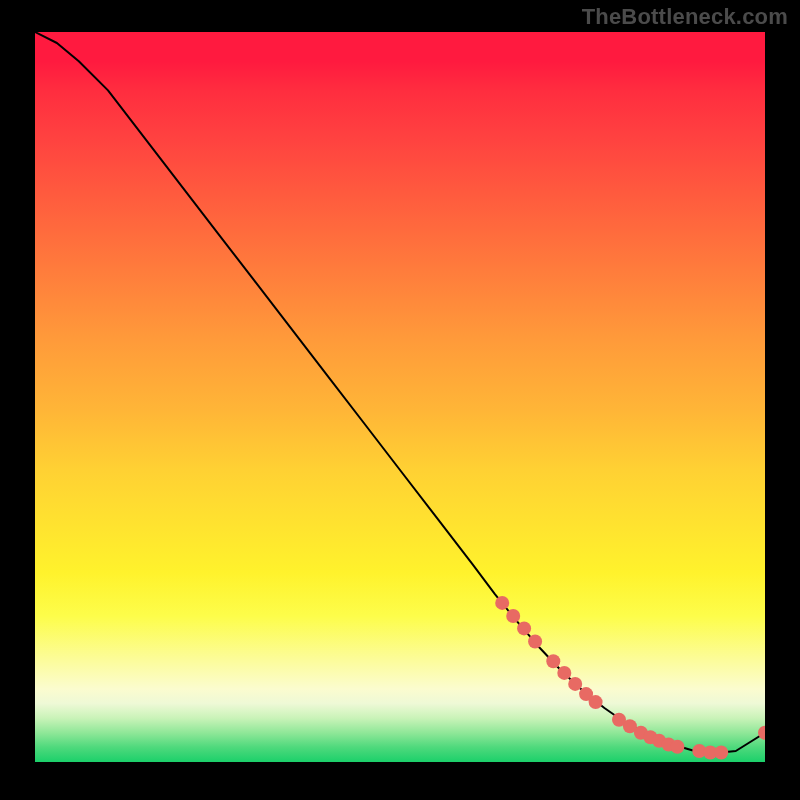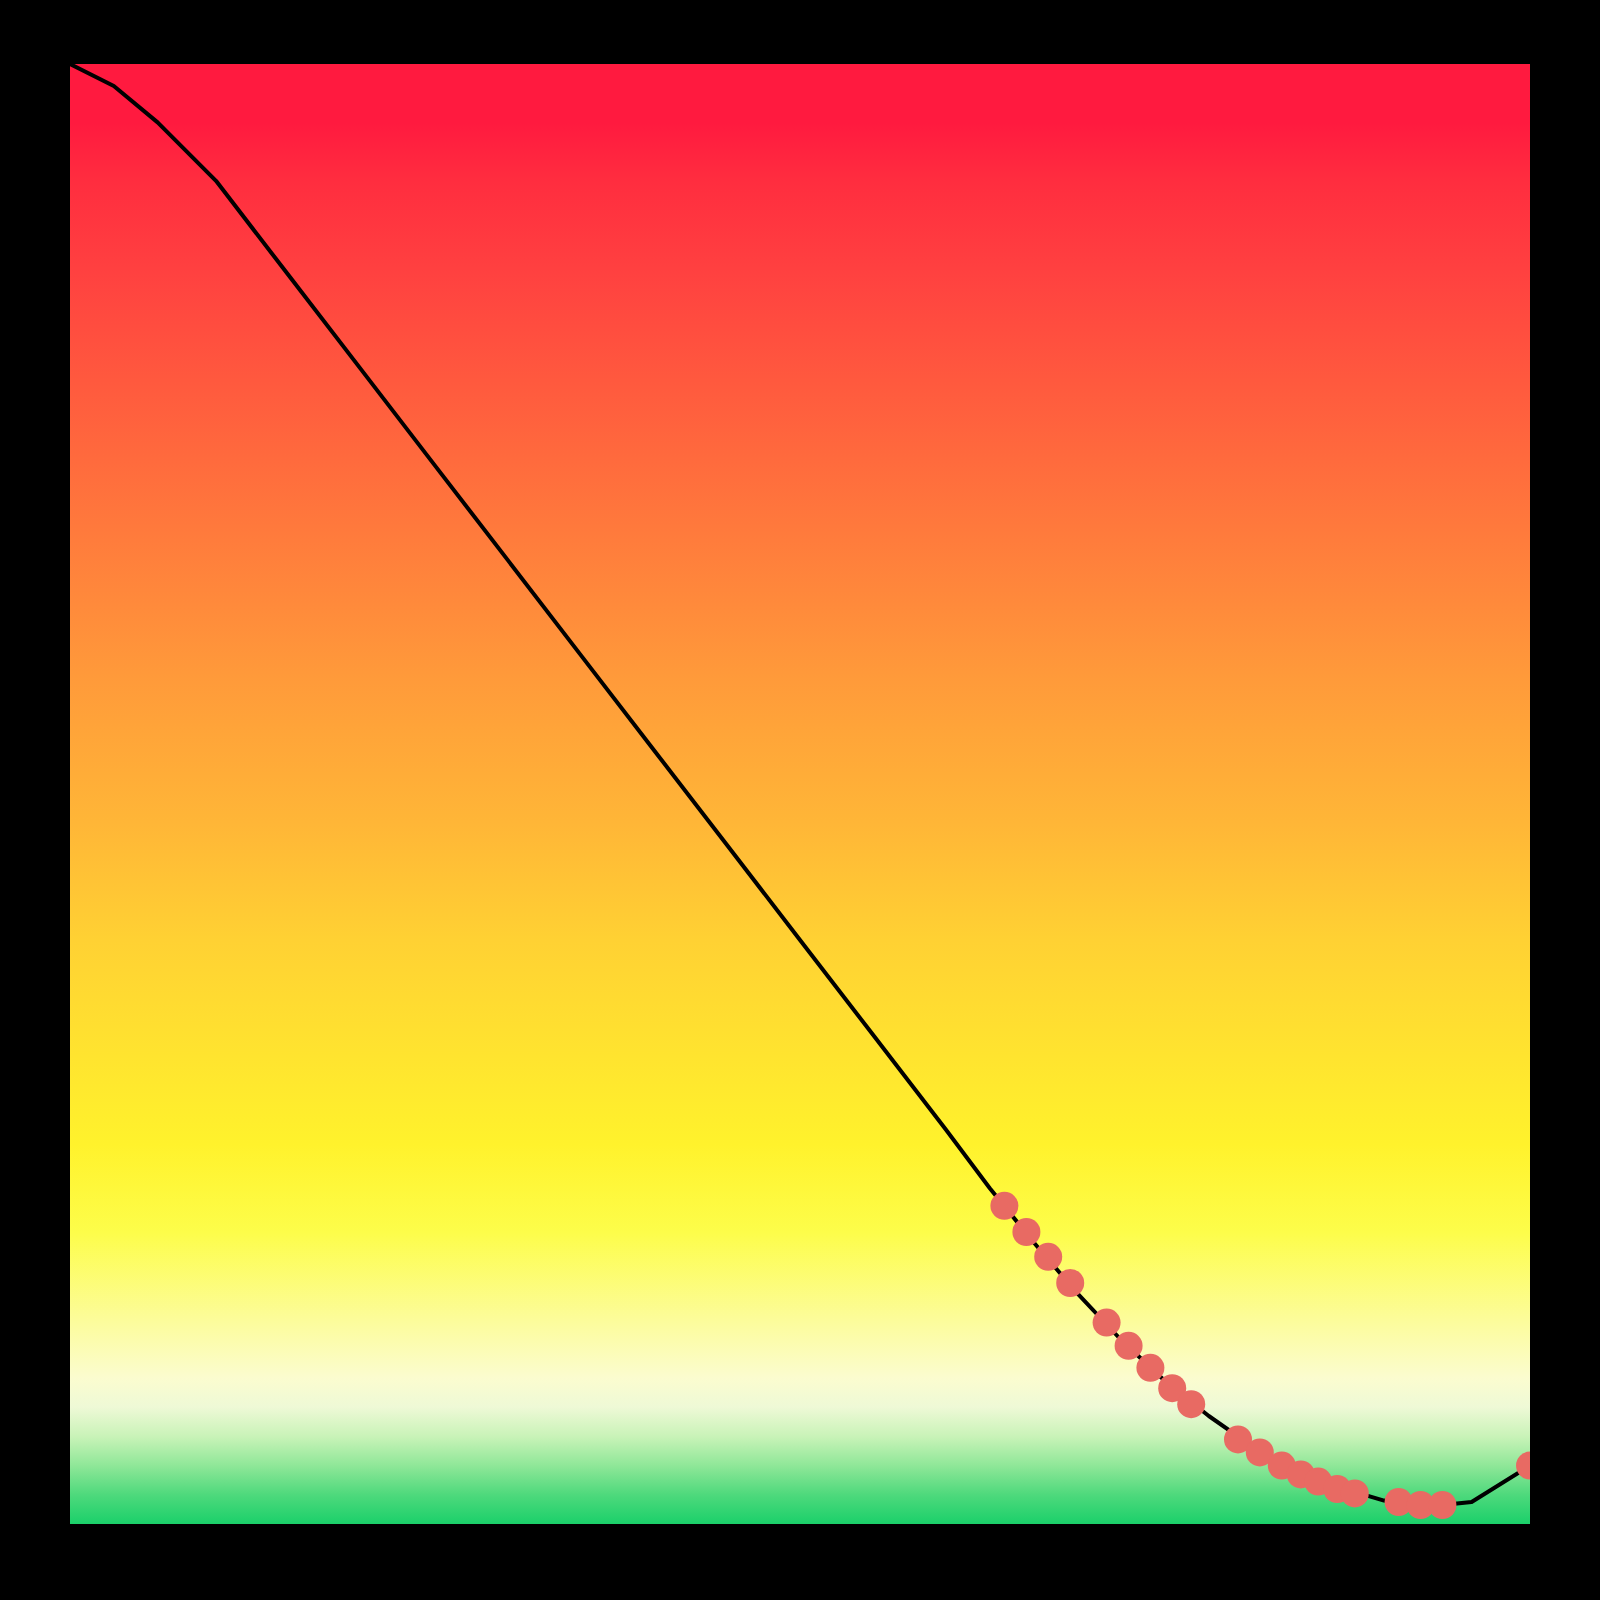--- a/index.html
+++ b/index.html
@@ -74,20 +74,21 @@
   }
   .marker {
     fill: #e86a63;
     stroke: none;
   }
 </style>
 </head>
 <body>
 
 <div class="stage">
+  <div class="watermark">TheBottleneck.com</div>
 
   <div class="plot-area">
     <div class="gradient"></div>
     <svg class="curve" viewBox="0 0 730 730" preserveAspectRatio="none">
       <path id="curve-path" d="M0.0 0.0 L21.9 11.0 L43.8 29.2 L73.0 58.4 L109.5 105.9 L146.0 153.3 L182.5 200.8 L219.0 248.2 L255.5 295.7 L292.0 343.1 L328.5 390.5 L365.0 438.0 L401.5 485.4 L438.0 532.9 L459.9 562.1 L481.8 589.1 L503.7 614.7 L525.6 638.0 L547.5 658.5 L569.4 676.0 L591.3 691.3 L613.2 703.0 L635.1 711.8 L657.0 718.3 L678.9 721.2 L700.8 719.0 L730.0 700.8"></path>
       <g id="markers">
           <circle cx="467.2" cy="570.9" r="7" class="marker"></circle>
           <circle cx="478.2" cy="584.0" r="7" class="marker"></circle>
           <circle cx="489.1" cy="596.4" r="7" class="marker"></circle>
           <circle cx="500.1" cy="609.5" r="7" class="marker"></circle>

